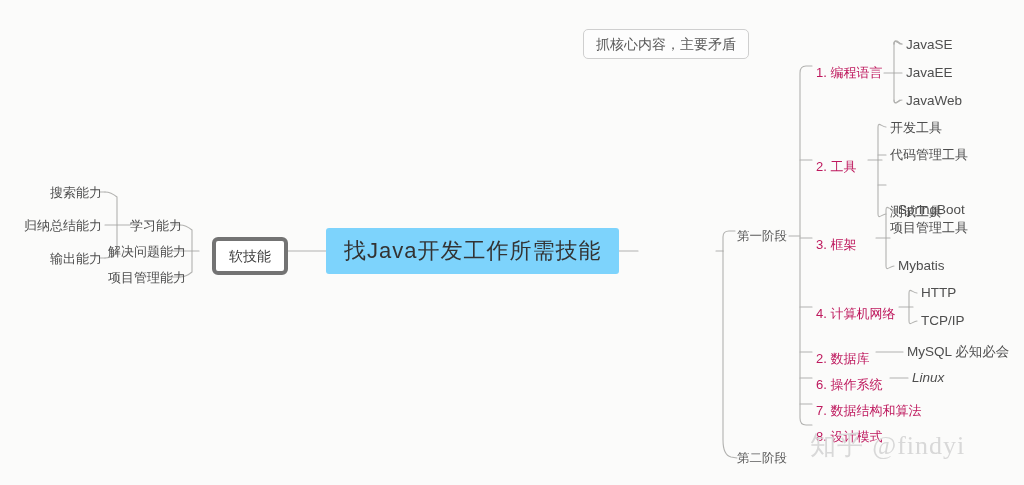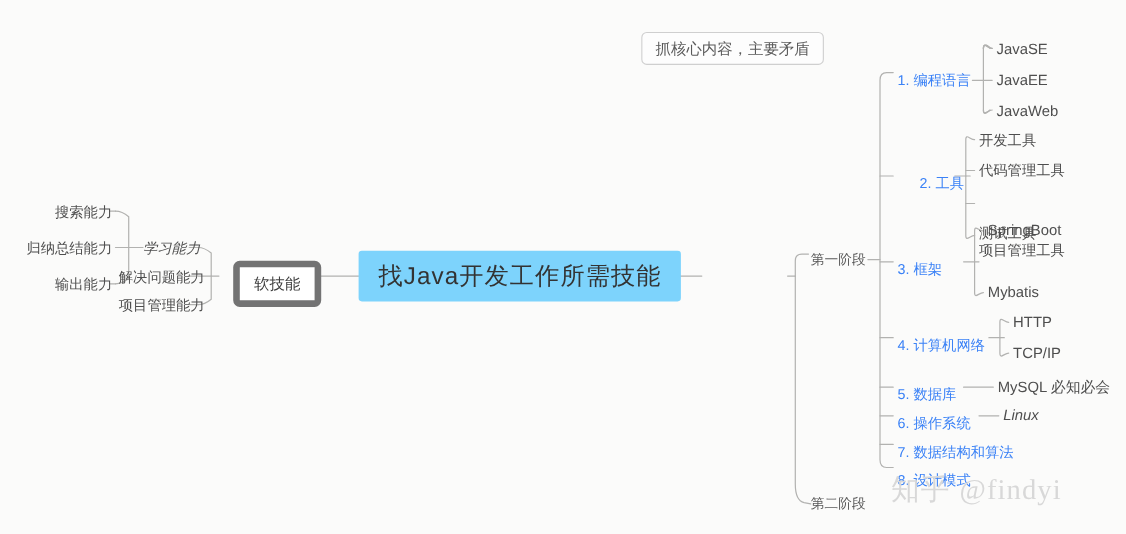--- a/index.html
+++ b/index.html
@@ -42,21 +42,21 @@
   .leaf.cn {
     font-size: 13px;
     text-align: right;
   }
   .leaf.en {
     font-size: 13.5px;
     color: #4e4e4e;
   }
   
   .boxnode {
-    border: 6px solid #737373;
+    border: 4px solid #737373;
     border-radius: 6px;
     background: #ffffff;
     color: #3e3e3e;
     font-size: 14px;
     padding: 8px 13px;
     box-sizing: border-box;
   }
   .central {
     border: none;
     border-radius: 3px;
@@ -73,21 +73,21 @@
     color: #5a5a5a;
     font-size: 14px;
     padding: 7px 12px;
   }
   .stage {
     font-size: 12.5px;
     color: #5a5a5a;
   }
   .numbered {
     font-size: 13px;
-    color: #3b82f6;
+    color: #be185d;
   }
   .watermark {
     position: absolute;
     left: 810px;
     top: 428px;
     font-size: 26px;
     color: #d8d8d8;
     letter-spacing: 1px;
     white-space: nowrap;
     font-family: "Liberation Sans", "DejaVu Sans", sans-serif;
@@ -173,37 +173,37 @@
       <path d="M890 378 L908 378"></path>
     </g>
   </svg>
 
   <div class="node callout" style="left:583px; top:29px;">抓核心内容，主要矛盾</div>
 
   <div class="node central" style="left:326px; top:228px;">找Java开发工作所需技能</div>
 
   <div class="node boxnode" style="left:212px; top:237px;">软技能</div>
 
-  <div class="node leaf cn" style="left:130px; top:219px;font-style:italic;">学习能力</div>
+  <div class="node leaf cn" style="left:130px; top:219px;">学习能力</div>
   <div class="node leaf cn" style="left:108px; top:245px;">解决问题能力</div>
   <div class="node leaf cn" style="left:108px; top:271px;">项目管理能力</div>
 
   <div class="node leaf cn" style="left:50px; top:186px;">搜索能力</div>
   <div class="node leaf cn" style="left:24px; top:219px;">归纳总结能力</div>
   <div class="node leaf cn" style="left:50px; top:252px;">输出能力</div>
 
 
   <div class="node stage" style="left:737px; top:230px;">第一阶段</div>
   <div class="node stage" style="left:737px; top:452px;">第二阶段</div>
 
   <div class="node numbered" style="left:816px; top:66px;">1. 编程语言</div>
-  <div class="node numbered" style="left:836px; top:160px;">2. 工具</div>
+  <div class="node numbered" style="left:816px; top:160px;">2. 工具</div>
   <div class="node numbered" style="left:816px; top:238px;">3. 框架</div>
   <div class="node numbered" style="left:816px; top:307px;">4. 计算机网络</div>
-  <div class="node numbered" style="left:816px; top:352px;">5. 数据库</div>
+  <div class="node numbered" style="left:816px; top:352px;">2. 数据库</div>
   <div class="node numbered" style="left:816px; top:378px;">6. 操作系统</div>
   <div class="node numbered" style="left:816px; top:404px;">7. 数据结构和算法</div>
   <div class="node numbered" style="left:816px; top:430px;">8. 设计模式</div>
 
   <div class="node leaf en" style="left:906px; top:38px;">JavaSE</div>
   <div class="node leaf en" style="left:906px; top:66px;">JavaEE</div>
   <div class="node leaf en" style="left:906px; top:94px;">JavaWeb</div>
 
   <div class="node leaf cn" style="left:890px; top:121px;">开发工具</div>
   <div class="node leaf cn" style="left:890px; top:148px;">代码管理工具</div>

